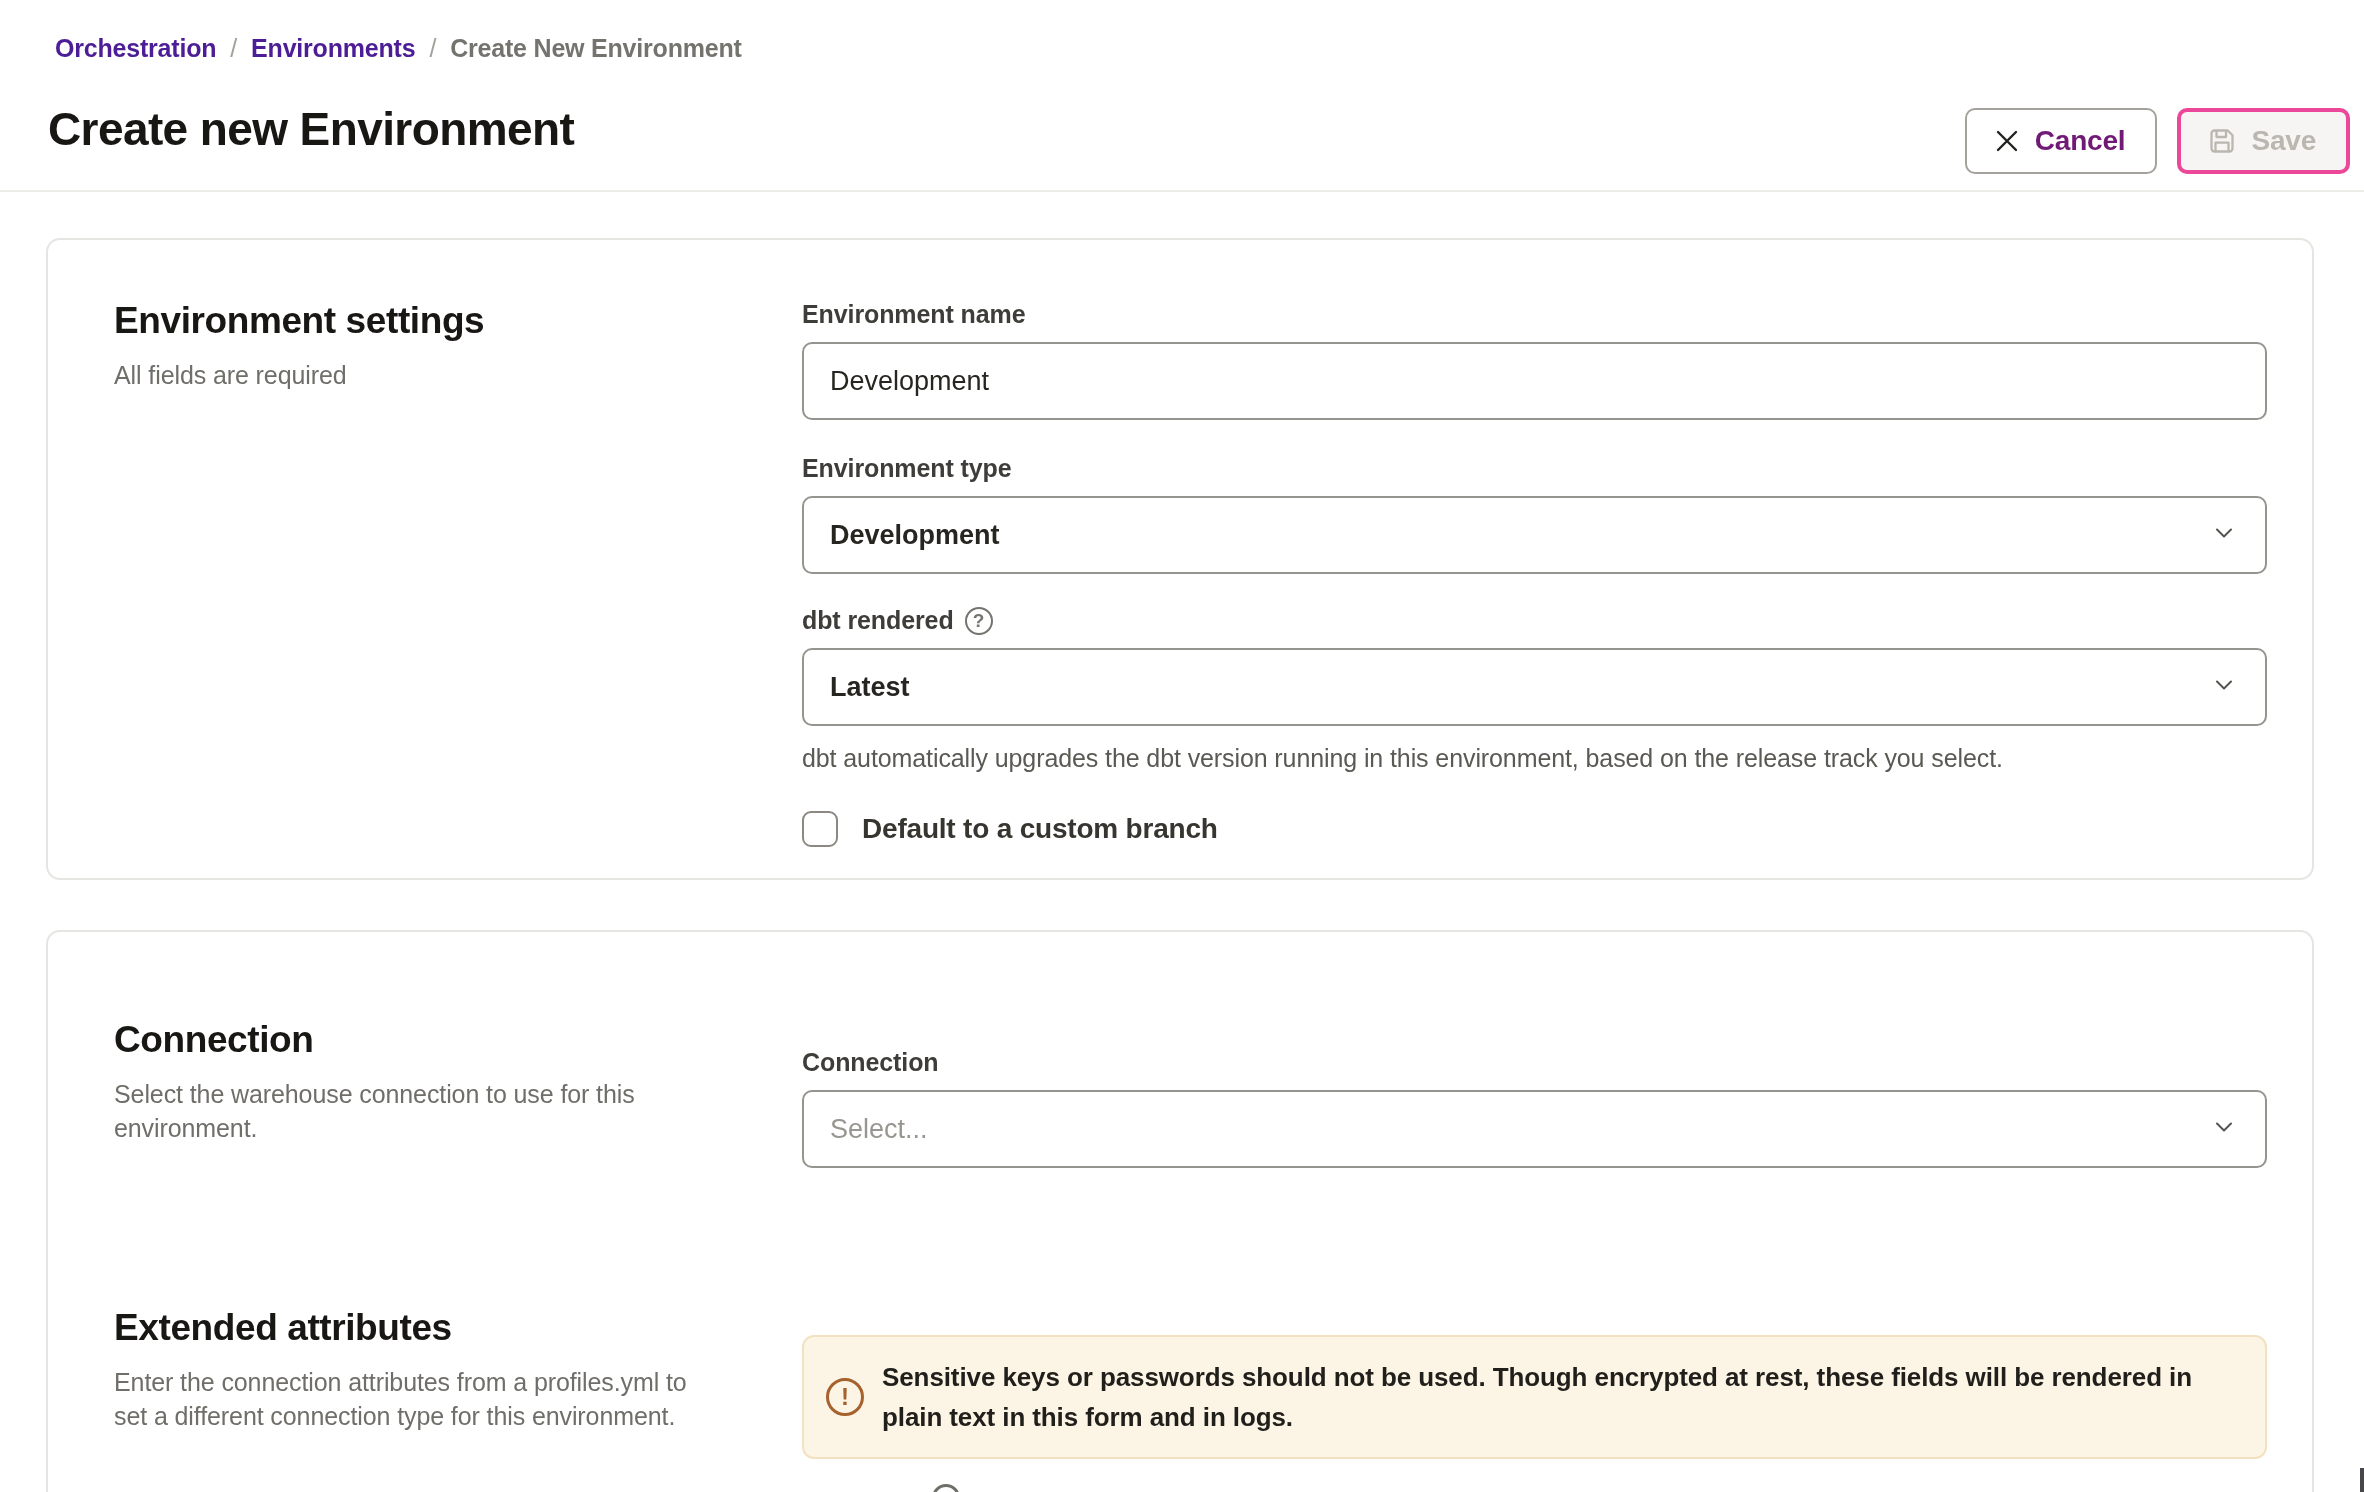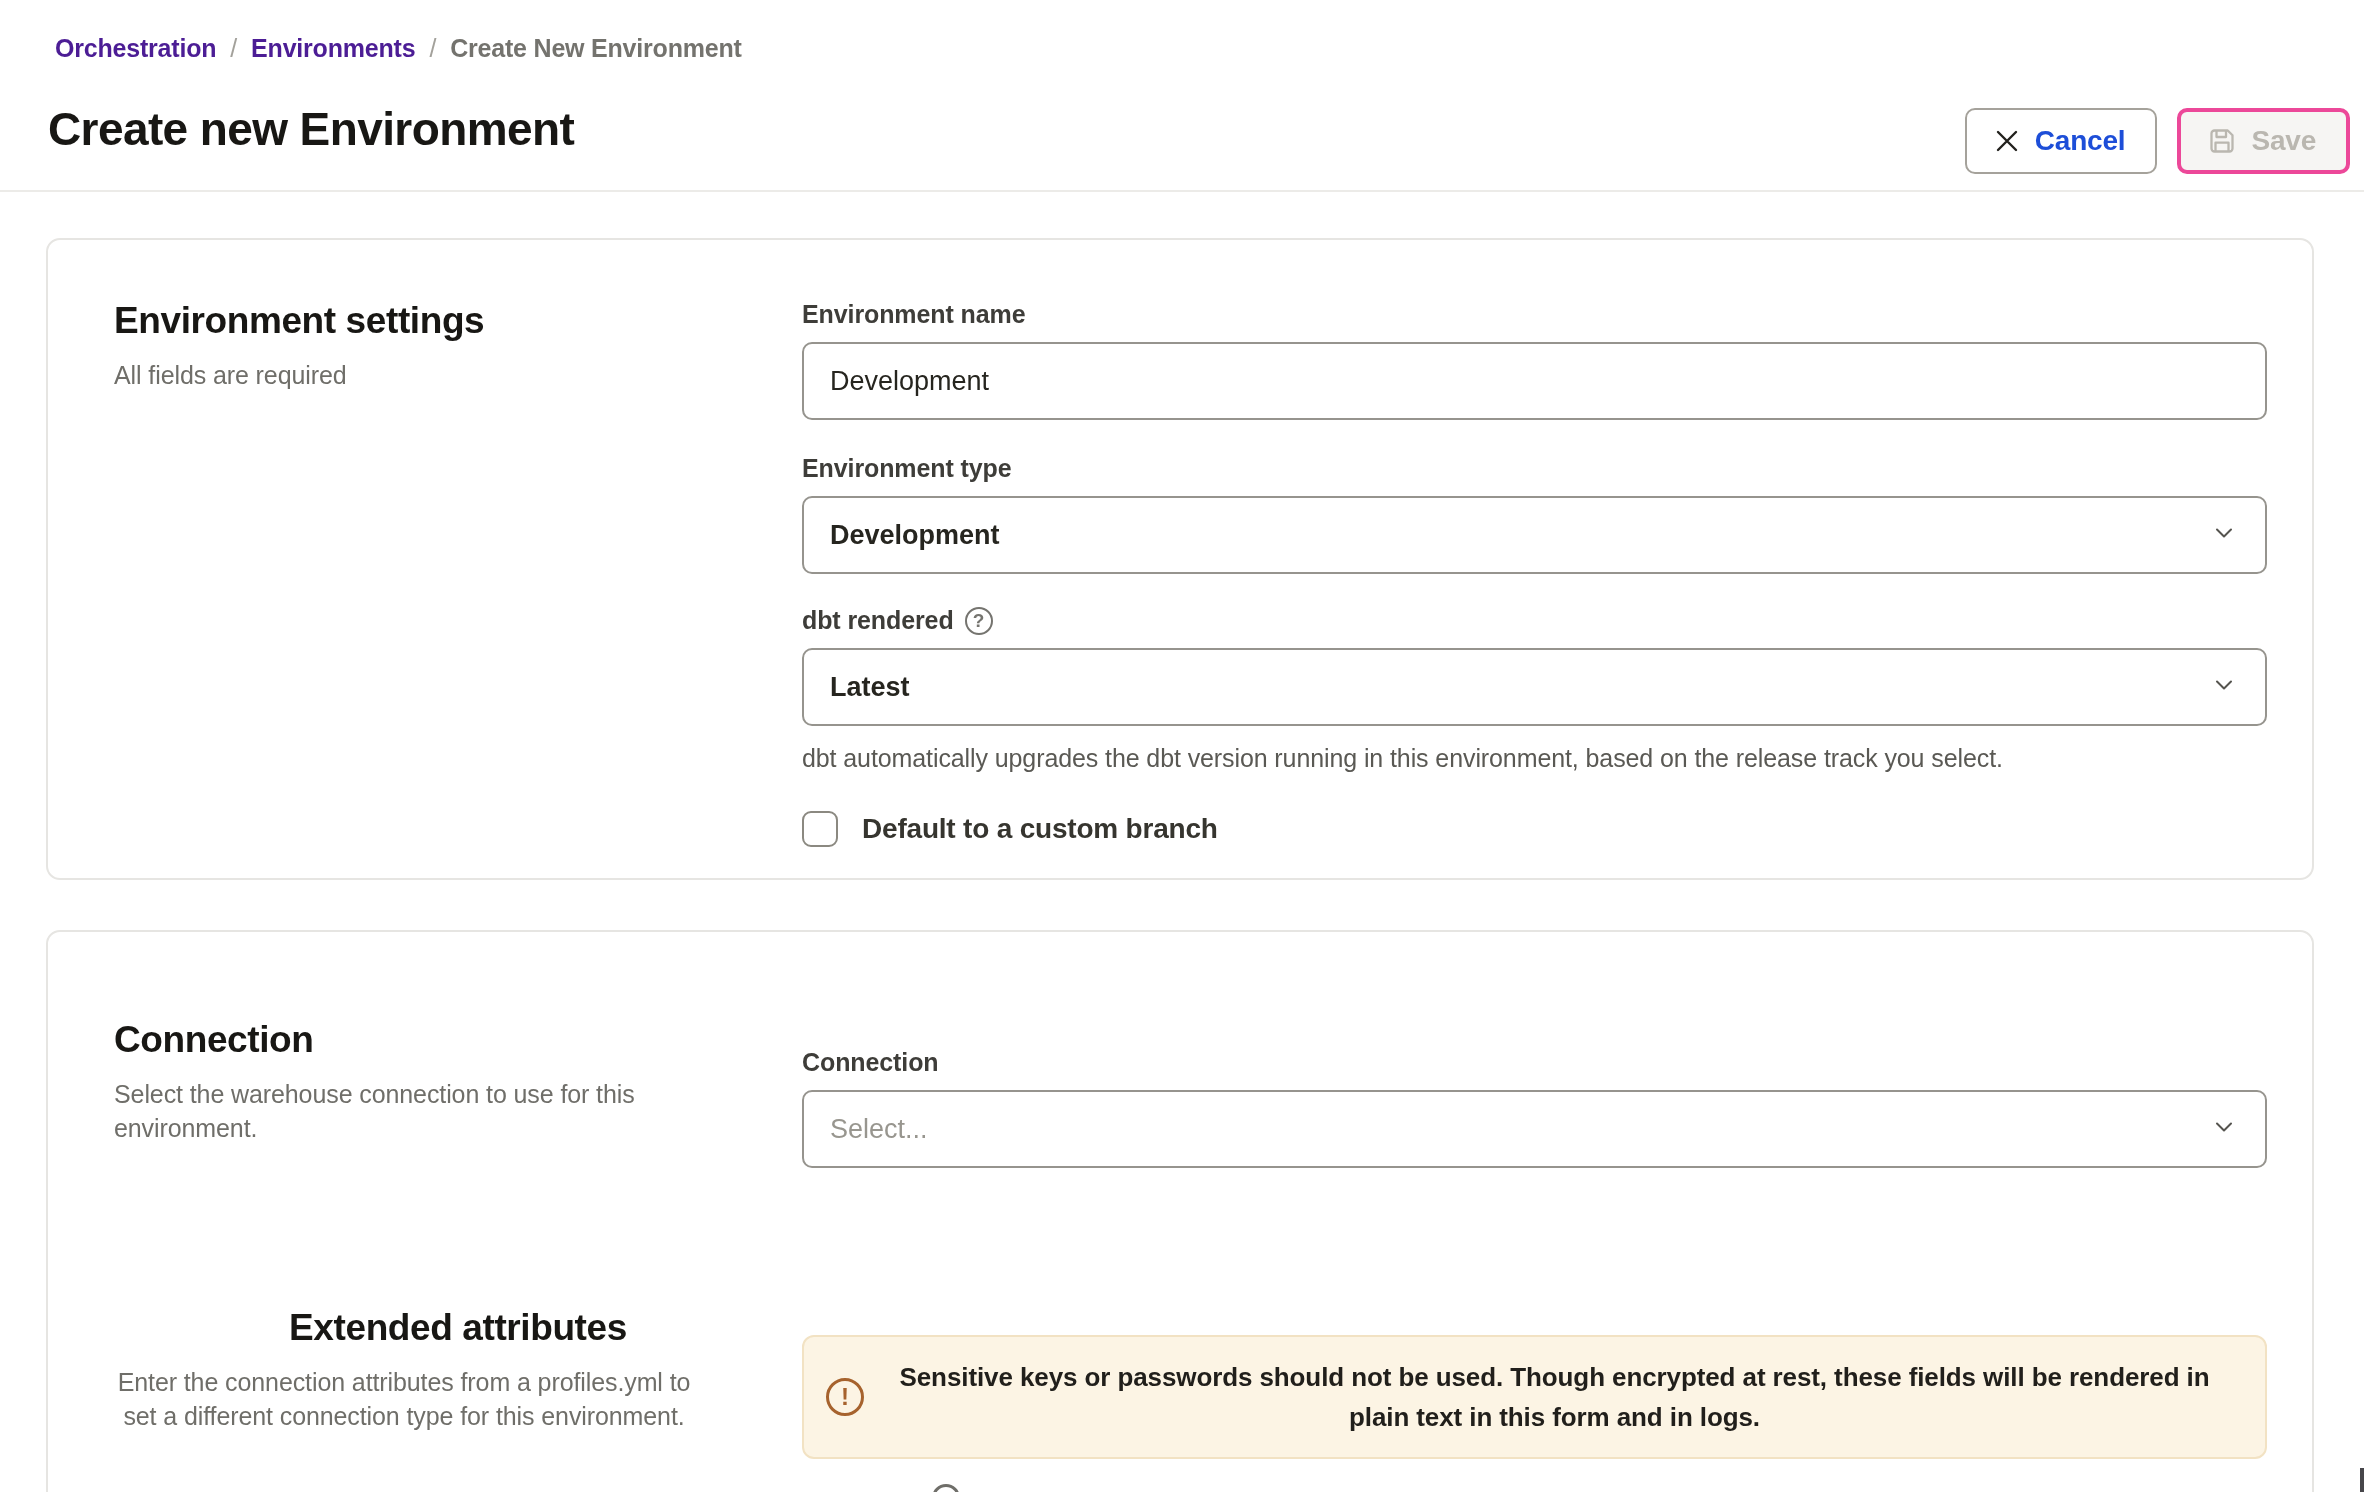--- a/index.html
+++ b/index.html
@@ -30,41 +30,41 @@
   .header-actions {
     position:absolute; top:108px; right:14px;
     display:flex; gap:20px; align-items:center;
   }
   .btn {
     height:66px; display:flex; align-items:center; gap:14px;
     border-radius:10px; font-size:28px; font-weight:600; letter-spacing:-0.2px;
     font-family:"Liberation Sans", sans-serif; cursor:pointer;
   }
   .btn-cancel {
-    padding:0 30px 0 26px; background:#ffffff; color:#1d4ed8;
+    padding:0 30px 0 26px; background:#ffffff; color:#701a75;
     border:2px solid #a5a29b;
   }
   .btn-save {
     padding:0 30px 0 26px; background:#f6f5f3; color:#bab7b0;
     border:4px solid #ec4899; cursor:default;
   }
   .btn svg { display:block; }
 
   
   .card {
     position:absolute; left:46px; width:2268px;
     background:#ffffff; border:2px solid #e6e5e2; border-radius:14px;
   }
   .card-settings { top:238px; height:642px; }
   .card-connection { top:930px; height:700px; }
 
   .card-row { position:absolute; left:0; right:0; display:flex; padding:0 49px 0 66px; }
   .row-settings   { top:60px; }
   .row-connection { top:64px;align-items:center; }
-  .row-extended   { top:375px;text-align:center; }
+  .row-extended   { top:375px; }
 
   .left-col { width:688px; flex-shrink:0; }
   .right-col { width:1465px; flex-shrink:0; }
 
   .section-heading {
     font-size:37px; font-weight:700; letter-spacing:-0.4px; color:#181714;
   }
   .section-sub {
     margin-top:16px; font-size:25px; line-height:34px; color:#6f6e69;
     letter-spacing:-0.1px; max-width:580px;

